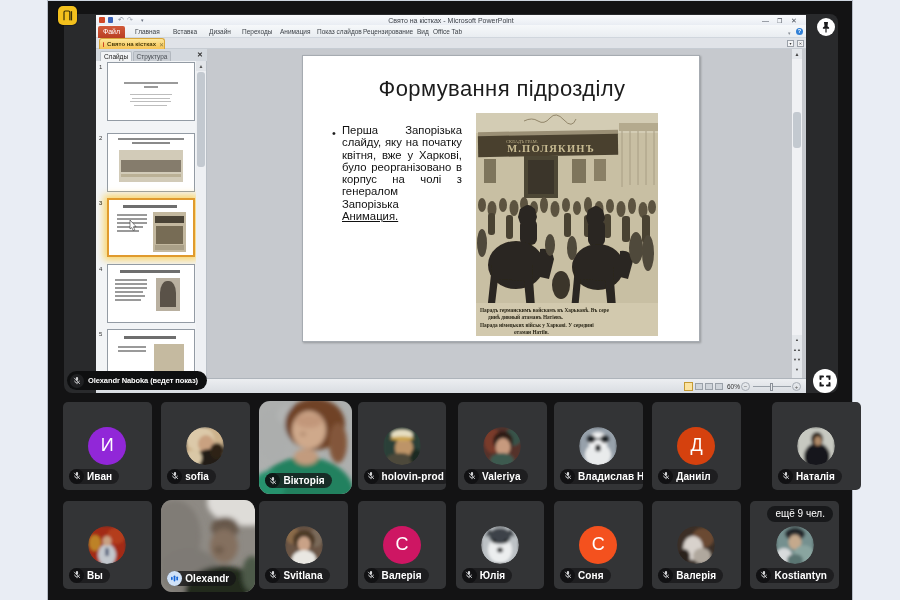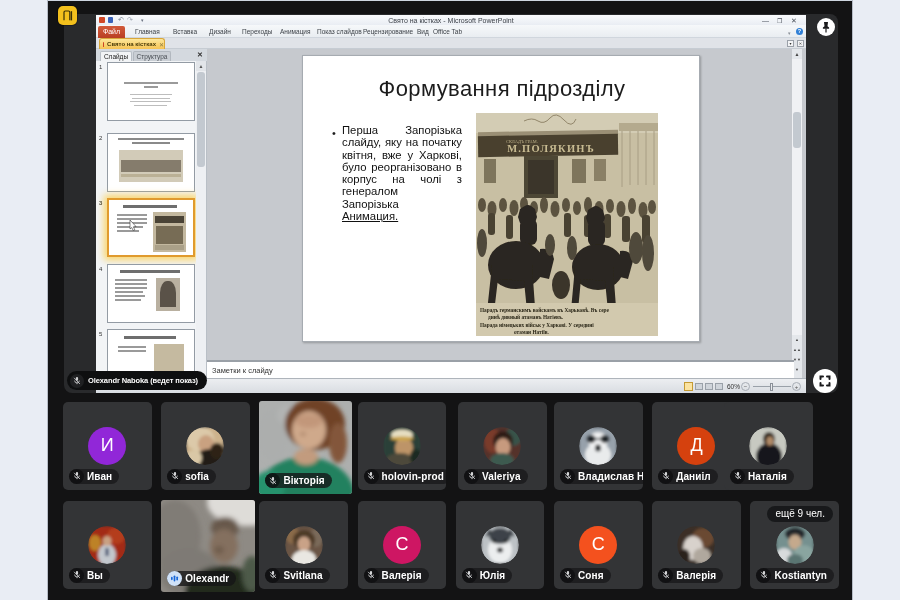--- a/index.html
+++ b/index.html
@@ -15,21 +15,21 @@
 .otabs{position:absolute;left:0;top:23px;width:710px;height:11px;background:#e0e3e8;border-bottom:1px solid #c6ccd3}
 .ltabs{position:absolute;left:0;top:34px;width:111px;height:12px;background:#d4d9df}
 .lpanel{position:absolute;left:0;top:46px;width:111px;height:317px;background:#f2f4f6;border-right:1px solid #b9bfc6}
 .thumb{position:absolute;left:11px;width:88px;height:59px;background:#fff;border:1px solid #939ba4;overflow:hidden}
 .main{position:absolute;left:111px;top:34px;width:599px;height:329px;background:#c6c9ce}
 .slide{position:absolute;left:95px;top:6px;width:398px;height:287px;background:#fff;border:1px solid #a6abb1;box-shadow:1px 1px 2px rgba(0,0,0,.25)}
 .notes{position:absolute;left:111px;top:345px;width:587px;height:18px;background:#fff;border-top:2px solid #9aa0a7;font-size:7.5px;color:#333;padding:4px 0 0 5px}
 .sbar{position:absolute;left:0;top:363px;width:710px;height:15px;background:linear-gradient(#eceef1,#d9dde2);border-top:1px solid #aeb4bb}
 
 .tile{position:absolute;width:88.6px;height:88px;background:#333436;border-radius:5px;overflow:hidden}
-.vtile{position:absolute;background:#333436;border-radius:3px;overflow:hidden}
+.vtile{position:absolute;background:#333436;border-radius:11px;overflow:hidden}
 .av{position:absolute;left:50%;top:25px;transform:translateX(-50%);width:38px;height:38px;border-radius:50%}
 .lt{display:flex;align-items:center;justify-content:center;color:#fff;font-size:18px;font-weight:500}
 .pill{position:absolute;left:6px;bottom:6px;height:15px;border-radius:8px;background:rgba(17,18,19,.62);display:flex;align-items:center;padding:0 7px 0 0;white-space:nowrap}
 .pill .mi{width:15px;height:15px;border-radius:50%;background:rgba(8,8,9,.55);margin-right:3px;display:flex;align-items:center;justify-content:center}
 .pill span{color:#fff;font-size:10px;font-weight:600;letter-spacing:.1px}
 svg.mic{width:10px;height:10px}
 </style></head>
 <body>
 <div class="strip" style="left:0;width:48px;border-right:1px solid #b6bcc6"></div>
 <div class="strip" style="left:852px;width:48px;border-left:1px solid #b6bcc6"></div>
@@ -243,21 +243,20 @@
 </g>
 </svg>
 </div>
 
     <div class="abs" style="left:585px;top:0;width:10px;height:329px;background:#f0f1f4">
       <div class="abs" style="left:0;top:0;width:10px;height:10px;background:#e4e7eb;font-size:5px;color:#444;text-align:center;padding-top:2px">▲</div>
       <div class="abs" style="left:1px;top:63px;width:8px;height:36px;background:#c3c9d0;border-radius:3px"></div>
       <div class="abs" style="left:0;top:286px;width:10px;height:43px;background:#e4e7eb;font-size:4px;color:#444;text-align:center;line-height:10px">▲<br>▲▲<br>▼▼<br>▼</div>
     </div>
   </div>
-  <div class="notes">Заметки к слайду</div>
 
   <div class="sbar">
     <div class="abs" style="left:588px;top:3px;width:9px;height:9px;background:#fbe3a0;border:1px solid #c49a33"></div>
     <div class="abs" style="left:599px;top:4px;width:8px;height:7px;background:#cfd4da;border:1px solid #9aa1a9"></div>
     <div class="abs" style="left:609px;top:4px;width:8px;height:7px;background:#cfd4da;border:1px solid #9aa1a9"></div>
     <div class="abs" style="left:619px;top:4px;width:8px;height:7px;background:#cfd4da;border:1px solid #9aa1a9"></div>
     <div class="abs" style="left:631px;top:4px;font-size:6.5px;color:#333">60%</div>
     <div class="abs" style="left:645px;top:3px;width:9px;height:9px;border:1px solid #a7adb5;border-radius:50%;font-size:6px;color:#555;text-align:center;line-height:7px">−</div>
     <div class="abs" style="left:657px;top:7px;width:38px;height:1px;background:#9aa1a9"></div>
     <div class="abs" style="left:674px;top:4px;width:3px;height:8px;background:#e8eaed;border:1px solid #8a9098"></div>
@@ -510,21 +509,21 @@
               <rect x="4.7" y="1.2" width="2.6" height="4.6" rx="1.3" fill="#d4d5d7" stroke="none"></rect>
               <path d="M3.2 5.5a2.8 2.8 0 0 0 5.6 0"></path>
               <path d="M6 8.3v1.5"></path>
               <path d="M2.5 2.2l7 7.4"></path>
             </g>
           </svg>
         </div>
         <span>Даниіл</span>
       </div>
     </div>
-<div class="tile" style="left:724px;top:401.5px">
+<div class="tile" style="left:772px;top:401.5px">
       <svg class="av" width="38" height="38" viewBox="0 0 38 38">
         <defs>
           <clipPath id="cnatalia">
             <circle cx="19" cy="19" r="19"></circle>
           </clipPath>
           <filter id="bnatalia" x="-40%" y="-40%" width="180%" height="180%">
             <feGaussianBlur stdDeviation="1.6"></feGaussianBlur>
           </filter>
         </defs>
         <g clip-path="url(#cnatalia)">

